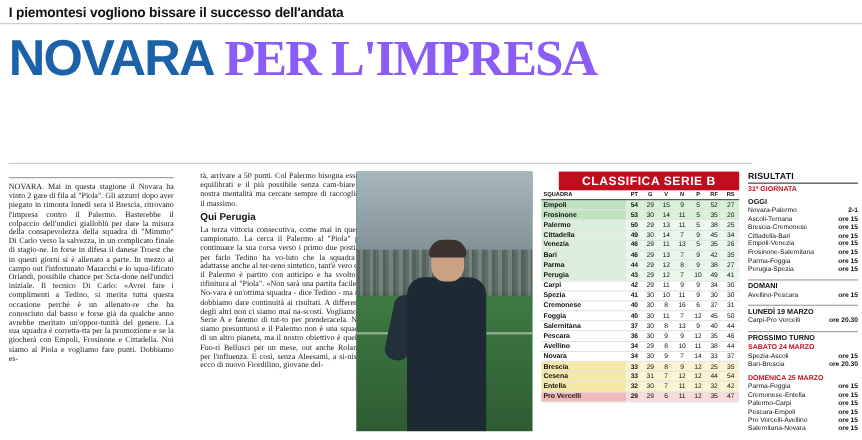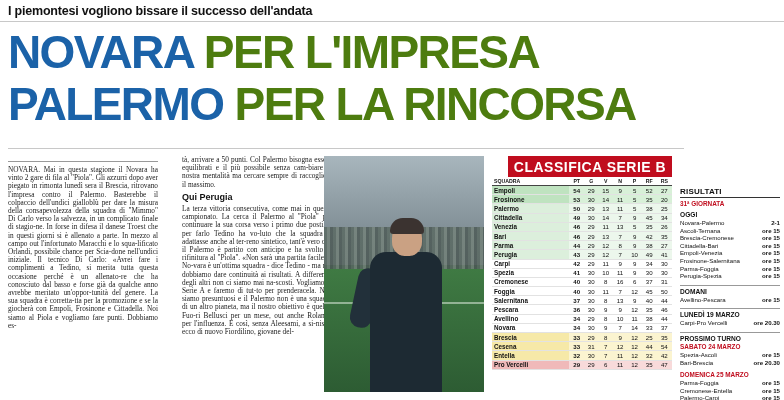--- a/index.html
+++ b/index.html
@@ -35,21 +35,21 @@
   }
   .hl-row {
     font-family: "Liberation Sans", sans-serif;
     font-weight: bold;
     font-size: 46px;
     line-height: 52px;
     letter-spacing: -1.6px;
     white-space: nowrap;
   }
   .hl-blue { color: #1b62a8; }
-  .hl-black { color: #4d7c0f; }
+  .hl-black { color: #8b5cf6; font-family: Liberation Serif, serif; }
   .hl-rule {
     position: absolute; left: 8px; top: 148px; width: 676px; height: 1px;
     background: #c8c8c8;
   }
 
   
   .col {
     position: absolute;
     font-size: 7.3px;
     line-height: 8.2px;
@@ -117,21 +117,21 @@
     background:#22303a; border-radius:10px; transform:rotate(12deg);
   }
 
   
   .standings {
     position: absolute; left: 492px; top: 156px; width: 180px;
   }
   .st-title {
     background: #c00d1e; color: #fff;
     font-family: "Liberation Sans", sans-serif; font-weight: bold;
-    font-size: 14px; letter-spacing: .5px;
+    font-size: 11px; letter-spacing: .5px;
     text-align: center; padding: 3px 0 2px; margin-left: 16px;
   }
   table.st { width: 100%; border-collapse: collapse; }
   table.st th {
     font-family: "Liberation Sans", sans-serif; font-weight: bold;
     font-size: 5.2px; color: #111;
     border-bottom: 1px solid #444; padding: 1px 0;
     text-align: center;
   }
   table.st th.team { text-align: left; padding-left: 2px; }
@@ -155,21 +155,21 @@
   tr.z-red td { background: #f8dada; }
 
   
   .results {
     position: absolute; left: 680px; top: 156px; width: 100px;
     font-family: "Liberation Sans", sans-serif;
     color: #111;
   }
   .res-title {
     font-weight: bold; font-size: 8px; letter-spacing: .2px;
-    border-bottom: 1px solid #333; padding-bottom: 1px; margin-bottom: 2px; margin-top: 31px;
+    border-bottom: 1px solid #333; padding-bottom: 1px; margin-bottom: 2px;
   }
   .res-sub {
     font-weight: bold; font-size: 6.4px; color: #c00d1e; margin-bottom: 1px;
   }
   .res-block { margin-bottom: 5px; }
   .res-row {
     display: flex; justify-content: space-between;
     font-size: 6.1px; line-height: 7.6px;
   }
   .res-row .sc { font-weight: bold; margin-left: 4px; white-space: nowrap; }
@@ -185,24 +185,20 @@
 <div class="page">
 
   <div class="kicker-bar">
     <div class="txt">I piemontesi vogliono bissare il successo dell'andata</div>
   </div>
 
   <div class="headline">
     <div class="hl-row">
       <span class="hl-blue">NOVARA</span>
       <span class="hl-black">PER L'IMPRESA</span>
-    </div>
-    <div class="hl-row">
-      <span class="hl-blue">PALERMO</span>
-      <span class="hl-black">PER LA RINCORSA</span>
     </div>
   </div>
   <div class="hl-rule"></div>
 
   <div class="col col1">
     <div class="byline">
     </div>
     <div class="byline-rule"></div>
     <p>NOVARA. Mai in questa stagione il Novara ha vinto 2 gare di fila al "Piola". Gli azzurri dopo aver piegato in rimonta lunedì sera il Brescia, ritrovano l'impresa contro il Palermo. Basterebbe il colpaccio dell'undici gialloblù per dare la misura della consapevolezza della squadra di "Mimmo" Di Carlo verso la salvezza, in un complicato finale di stagio-ne. In forse in difesa il danese Troest che in questi giorni si è allenato a parte. In mezzo al campo out l'infortunato Maracchi e lo squa-lificato Orlandi, possibile chance per Scia-done nell'undici iniziale. Il tecnico Di Carlo: «Avrei fare i complimenti a Tedino, si merita tutta questa occasione perché è un allenato-re che ha conosciuto dal basso e forse già da qualche anno avrebbe meritato un'oppor-tunità del genere. La sua squadra è corretta-tta per la promozione e se la giocherà con Empoli, Frosinone e Cittadella. Noi siamo al Piola e vogliamo fare punti. Dobbiamo es-</p>
   </div>

